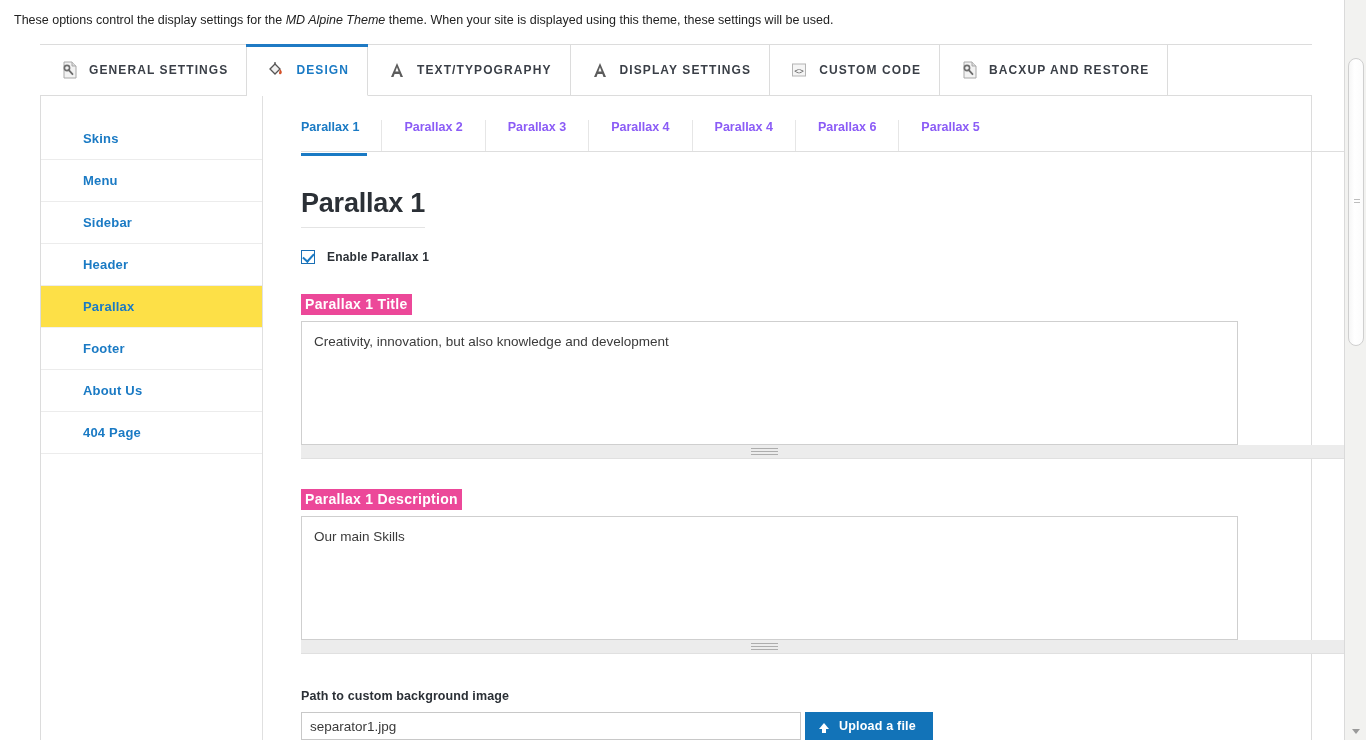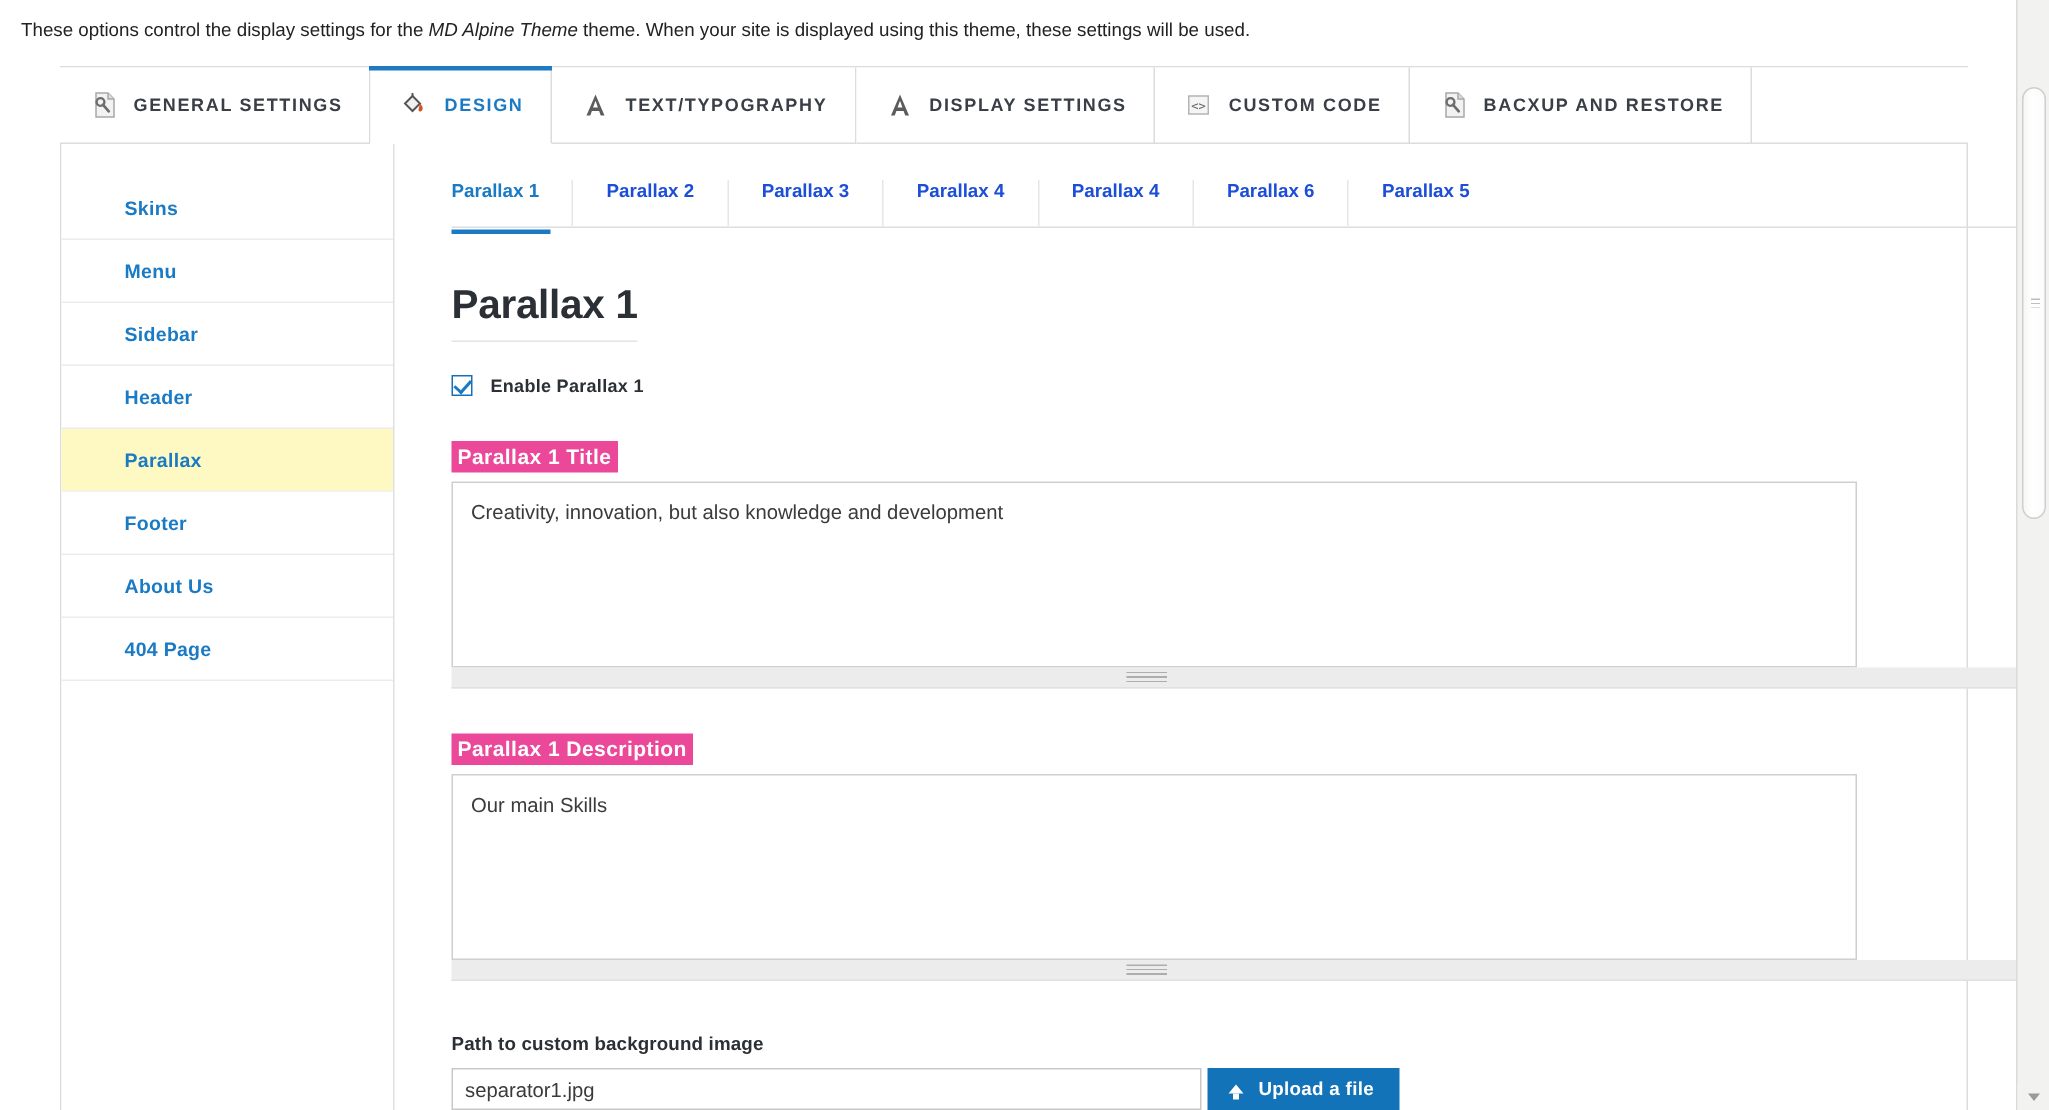--- a/index.html
+++ b/index.html
@@ -103,42 +103,42 @@
     display: flex;
     align-items: center;
     padding-left: 42px;
     border-bottom: 1px solid #ececec;
     font-size: 13px;
     font-weight: bold;
     color: #1a7ac4;
     cursor: pointer;
     letter-spacing: .2px;
   }
-  .navitem.active { background: #fef9c3; border-bottom-color: #f1f1f1; }
+  .navitem.active { background: #fde047; border-bottom-color: #f1f1f1; }
   .navitem.active + .navitem { }
 
   
   .content {
     flex: 1;
     padding: 24px 30px 0 38px;
     position: relative;
   }
 
   
   .subtabs {
     display: flex;
     border-bottom: 1px solid #dedede;
     height: 32px;
     margin-bottom: 0;
   }
   .subtab {
     padding: 0 22px 0 22px;
     font-size: 12.5px;
     font-weight: bold;
-    color: #1d4ed8;
+    color: #8b5cf6;
     cursor: pointer;
     border-right: 1px solid #e6e6e6;
     display: flex;
     align-items: flex-start;
     position: relative;
     white-space: nowrap;
   }
   .subtab:first-child { padding-left: 0; }
   .subtab.active { color: #1a7ac4; }
   .subtab.active::after {

